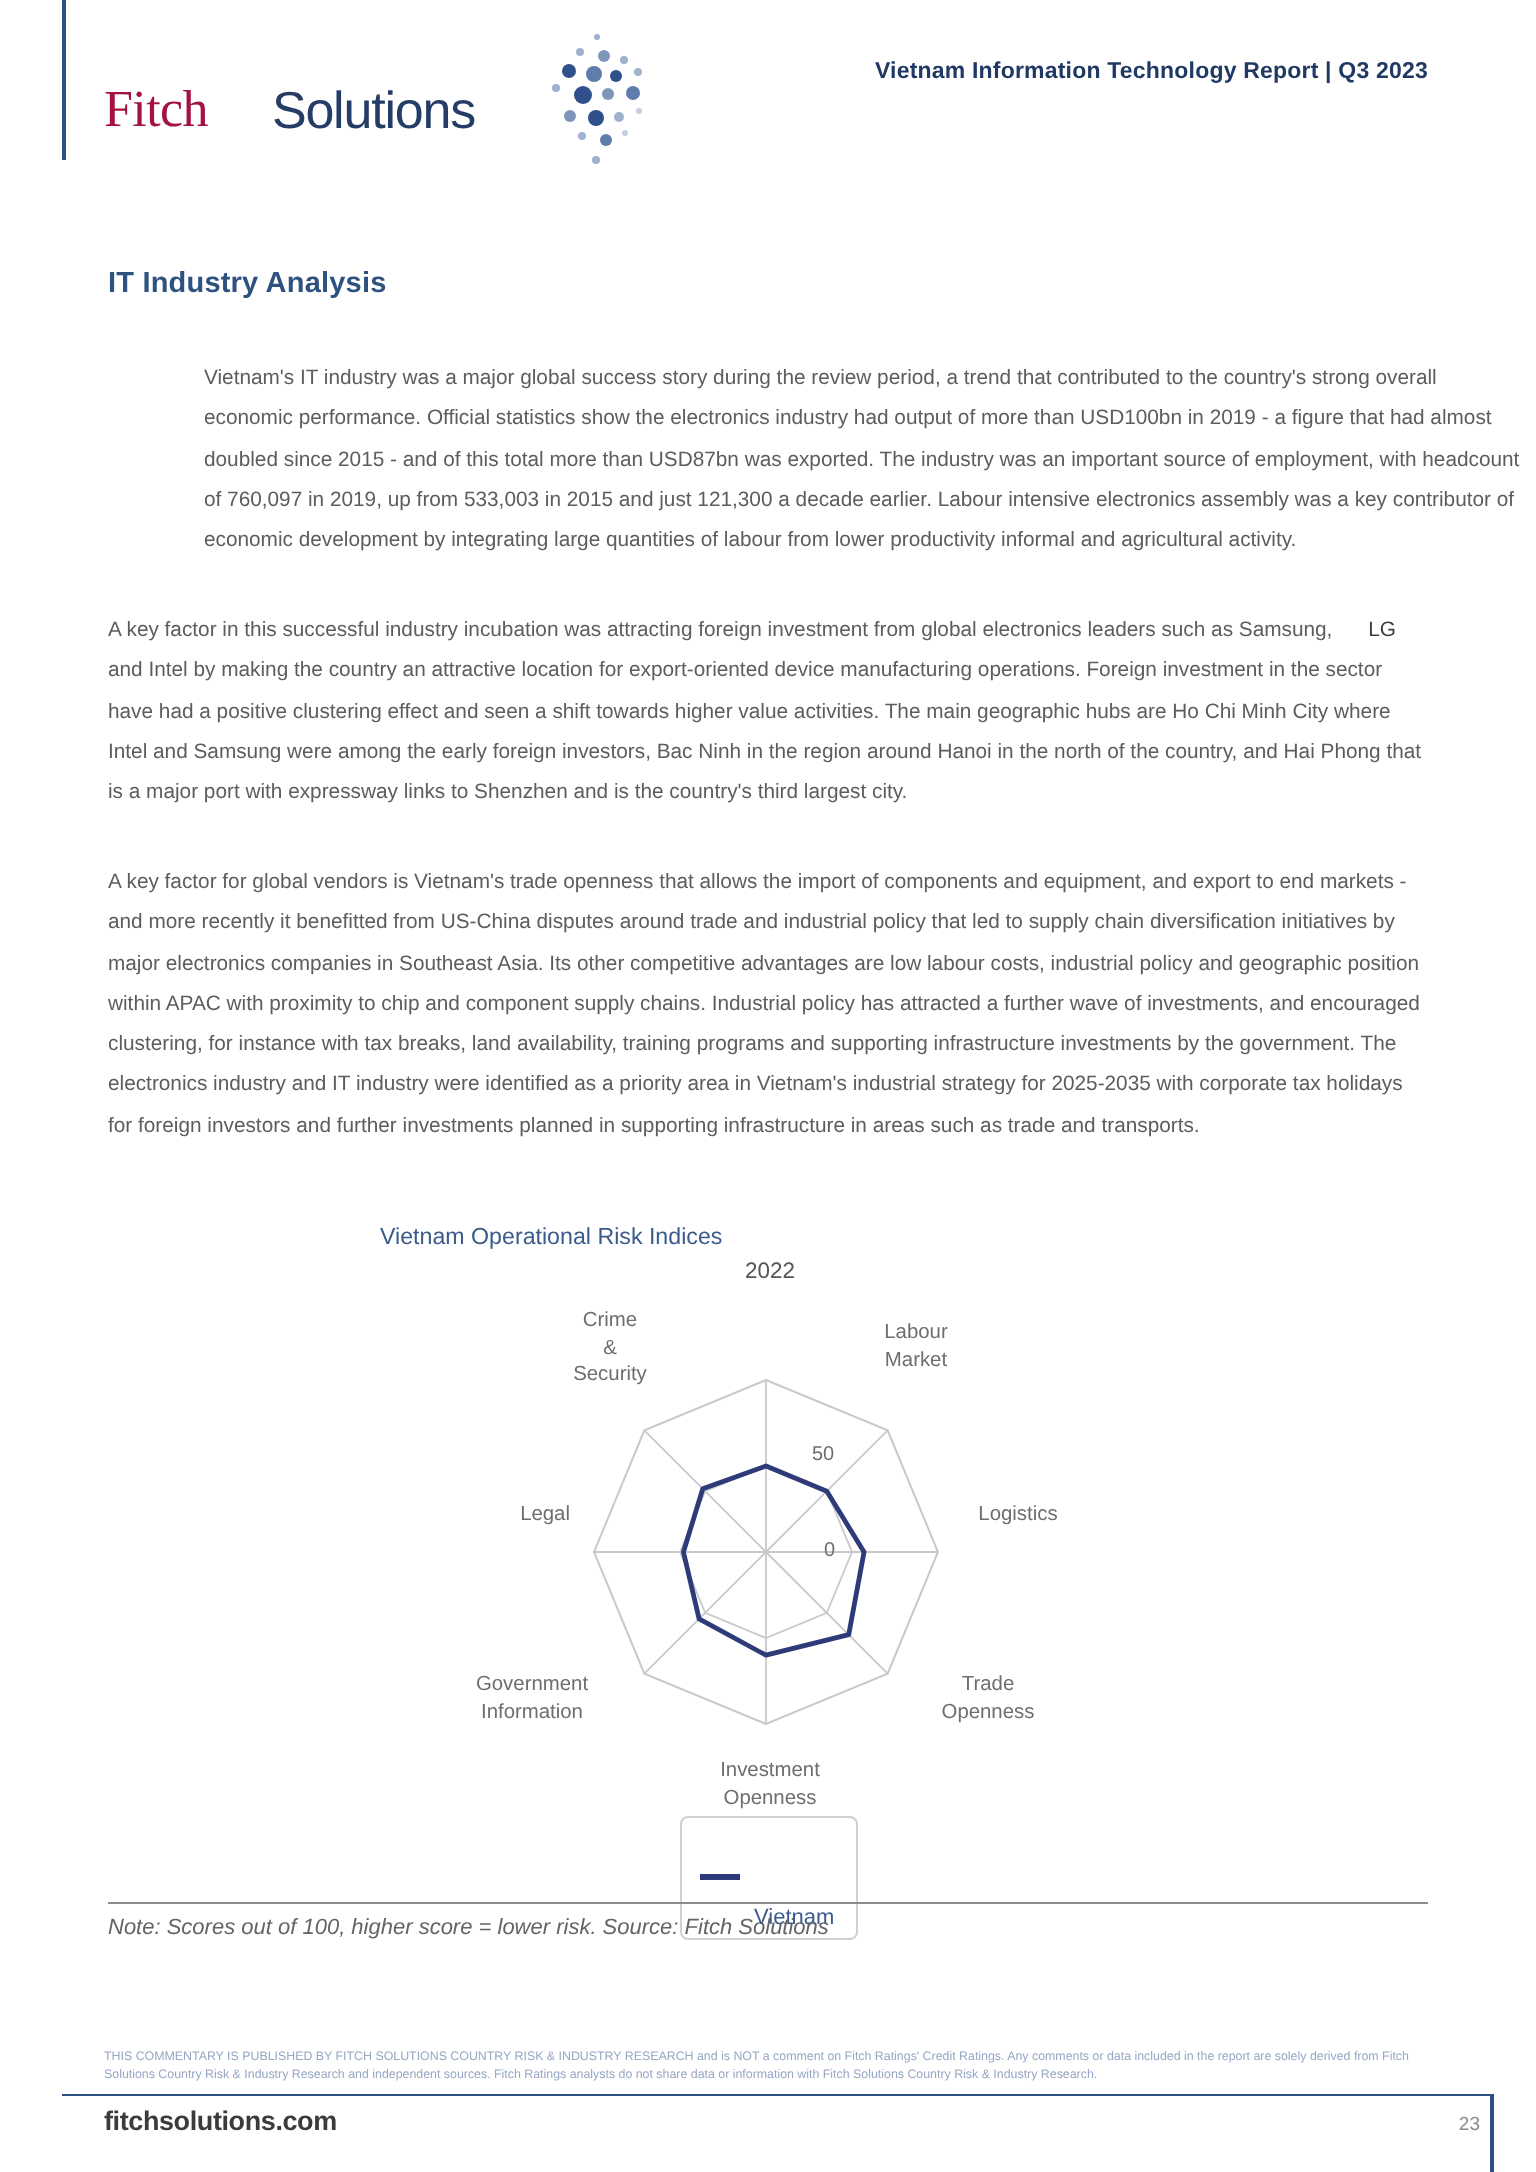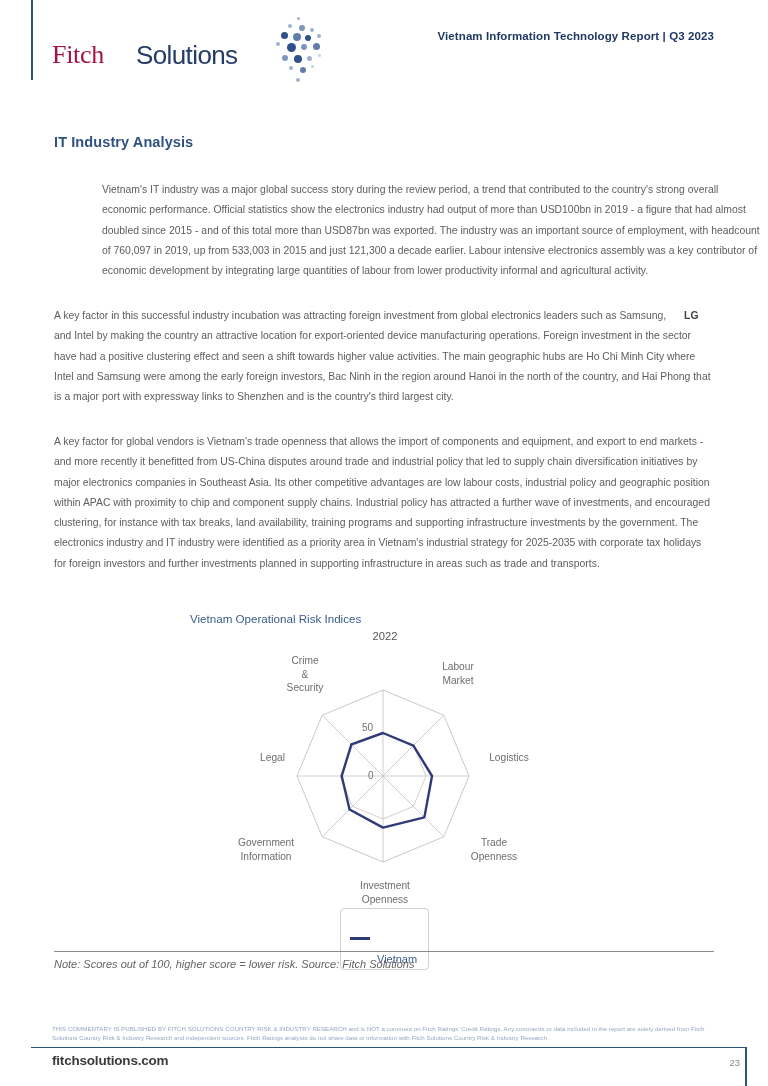--- a/index.html
+++ b/index.html
@@ -54,42 +54,42 @@
     position: absolute; left: 54px; top: 134px;
     font-size: 14.5px; font-weight: bold; color: #2e5280;
     letter-spacing: 0.1px;
   }
 
   .body-copy {
     position: absolute; left: 54px; width: 660px;
     font-size: 10.4px; line-height: 20.3px;
     color: #5d5d5f; text-align: left;
   }
-  .body-copy b { font-weight: bold; color: #3f3f41; padding-left: 15px; }
+  .body-copy b { font-weight: normal; color: #3f3f41; padding-left: 15px; }
   #para1 { top: 180px; margin-left: 48px; }
   #para2 { top: 306px; }
   #para3 { top: 432px; }
 
   
   .chart-block { position: absolute; left: 190px; top: 612px; width: 390px; height: 325px; }
   .chart-title {
     position: absolute; left: 0; top: 0; width: 390px; text-align: left;
     font-size: 11.6px; color: #3b5b8c;
   }
   .chart-subtitle {
     position: absolute; left: 0; top: 18px; width: 390px; text-align: center;
     font-size: 11.2px; color: #55565a;
   }
   .chart-svg { position: absolute; left: 0; top: 0; }
   .axis-label {
     position: absolute; font-size: 10.2px; color: #6d6e70;
     line-height: 13.5px; text-align: center; white-space: pre-line;
   }
   .tick-label {
-    position: absolute; font-size: 10px; color: #6d6e70;
+    position: absolute; font-size: 10px; color: #6d6e70; margin-left: 44px;
   }
   .legend-box {
     position: absolute; left: 150px; top: 296px;
     border: 1px solid #d0d0d4; border-radius: 4px; background: #fff;
     padding: 3px 11px 4px 9px;
     display: flex; align-items: center; gap: 7px;
   }
   .legend-swatch { display: block; width: 20px; height: 2.5px; background: #2f3a78; }
   .legend-text { font-size: 11px; color: #3b5b8c; margin-top: 41px; }
 

